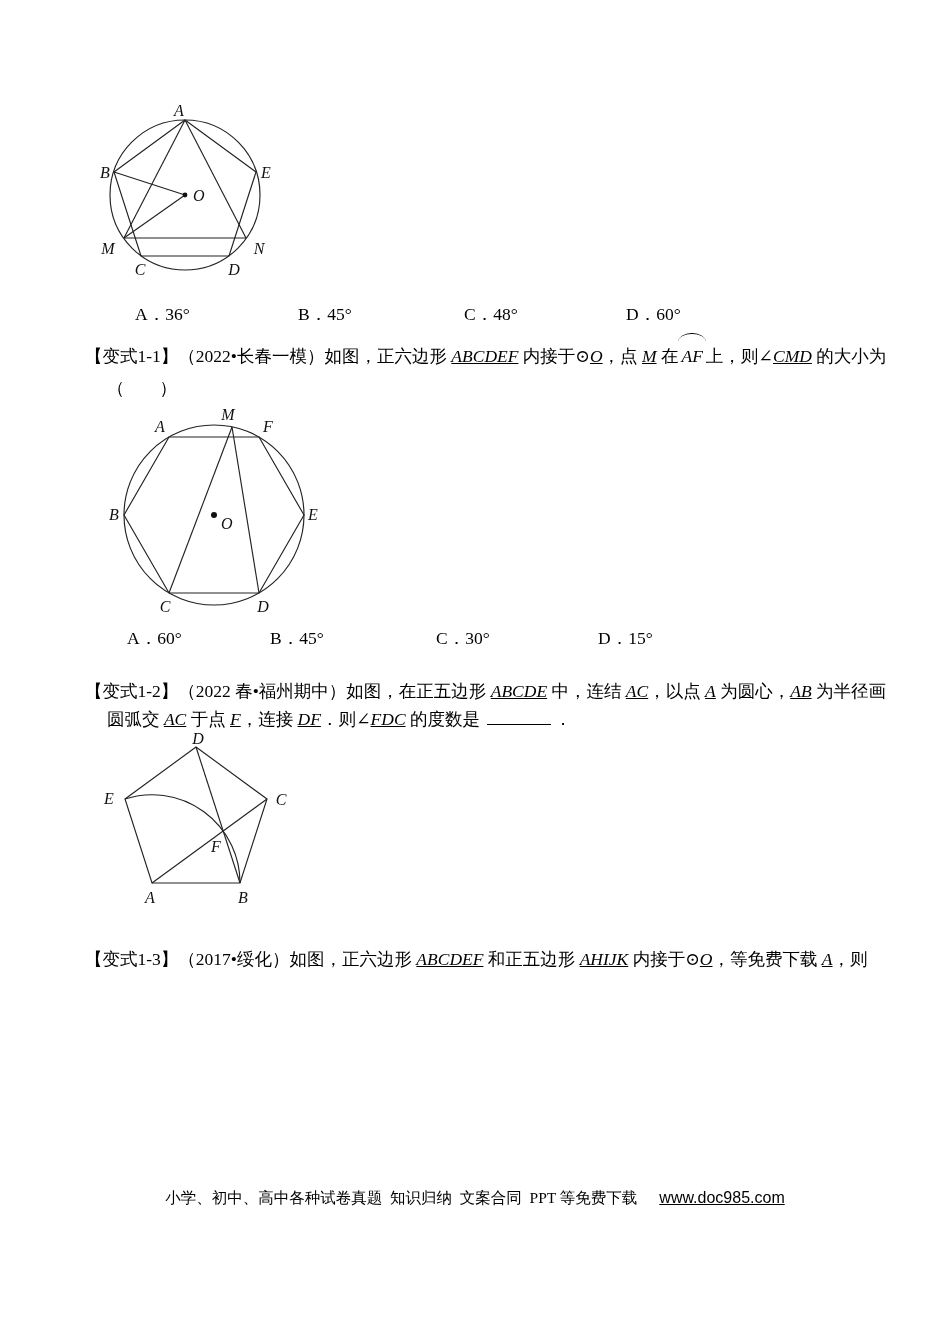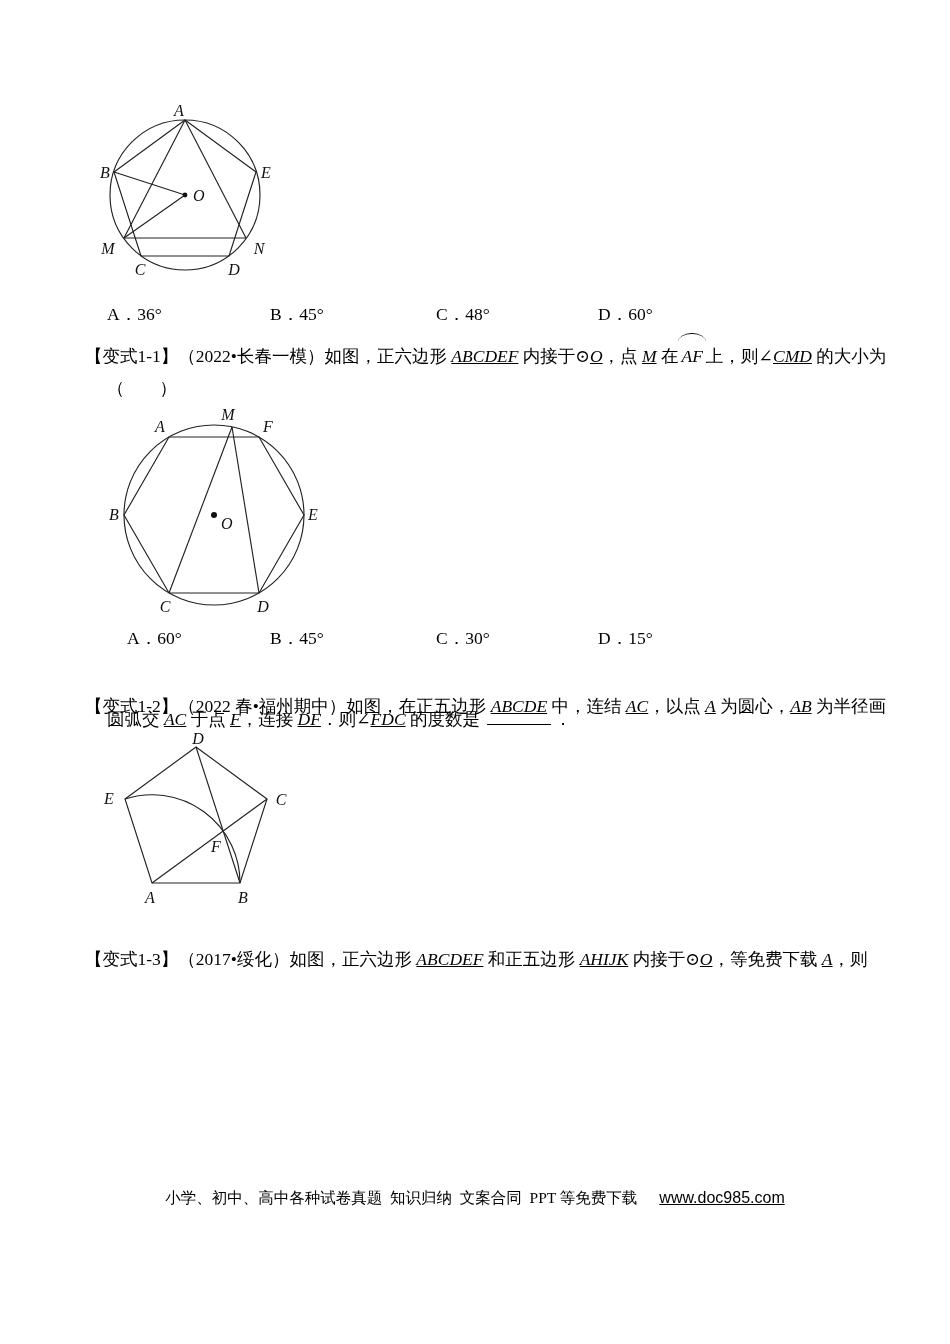--- a/index.html
+++ b/index.html
@@ -49,21 +49,21 @@
       <text class="flabel" x="10" y="75" text-anchor="middle">B</text>
       <text class="flabel" x="45" y="172" text-anchor="middle">C</text>
       <text class="flabel" x="139" y="172" text-anchor="middle">D</text>
       <text class="flabel" x="171" y="75" text-anchor="middle">E</text>
       <text class="flabel" x="13" y="151" text-anchor="middle">M</text>
       <text class="flabel" x="164" y="151" text-anchor="middle">N</text>
       <text class="flabel" x="98" y="98" text-anchor="start">O</text>
     </svg>
   </div>
 
-  <div class="opt-row" style="top:302px;">
+  <div class="opt-row" style="top:302px;margin-left:28px;">
     <span class="opt" style="left:0px;">A．36°</span>
     <span class="opt" style="left:163px;">B．45°</span>
     <span class="opt" style="left:329px;">C．48°</span>
     <span class="opt" style="left:491px;text-align:right;">D．60°</span>
   </div>
 
   <div class="qline" style="left:85px;top:344px;"><span class="seg-cn">【变式1-1】（2022•长春一模）如图，正六边形 </span><span class="seg-var">ABCDEF</span><span class="seg-cn"> 内接于⊙</span><span class="seg-var">O</span><span class="seg-cn">，点 </span><span class="seg-var">M</span><span class="seg-cn"> 在</span><span class="seg-hat">AF</span><span class="seg-cn">上，则∠</span><span class="seg-var">CMD</span><span class="seg-cn"> 的大小为</span></div>
   <div class="qline" style="left:107px;top:376px;">（　　）</div>
 
   <div class="figure" style="left:108px;top:406px;">
@@ -84,21 +84,21 @@
     </svg>
   </div>
 
   <div class="opt-row" style="top:626px;">
     <span class="opt" style="left:0px;margin-left:20px;">A．60°</span>
     <span class="opt" style="left:163px;">B．45°</span>
     <span class="opt" style="left:329px;">C．30°</span>
     <span class="opt" style="left:491px;">D．15°</span>
   </div>
 
-  <div class="qline" style="left:85px;top:694px;"><span class="seg-cn">【变式1-2】（2022 春•福州期中）如图，在正五边形 </span><span class="seg-var">ABCDE</span><span class="seg-cn"> 中，连结 </span><span class="seg-var">AC</span><span class="seg-cn">，以点 </span><span class="seg-var">A</span><span class="seg-cn"> 为圆心，</span><span class="seg-var">AB</span><span class="seg-cn"> 为半径画</span></div>
+  <div class="qline" style="left:85px;top:679px;"><span class="seg-cn">【变式1-2】（2022 春•福州期中）如图，在正五边形 </span><span class="seg-var">ABCDE</span><span class="seg-cn"> 中，连结 </span><span class="seg-var">AC</span><span class="seg-cn">，以点 </span><span class="seg-var">A</span><span class="seg-cn"> 为圆心，</span><span class="seg-var">AB</span><span class="seg-cn"> 为半径画</span></div>
   <div class="qline" style="left:107px;top:707px;"><span class="seg-cn">圆弧交 </span><span class="seg-var">AC</span><span class="seg-cn"> 于点 </span><span class="seg-var">F</span><span class="seg-cn">，连接 </span><span class="seg-var">DF</span><span class="seg-cn">．则∠</span><span class="seg-var">FDC</span><span class="seg-cn"> 的度数是 </span><span class="seg-blank"></span><span class="seg-cn">．</span></div>
 
   <div class="figure" style="left:98px;top:735px;">
     <svg width="210" height="185" viewBox="0 0 210 185">
       <polygon class="fstroke" points="98,12 169,64 142,148 54,148 27,64"></polygon>
       <line class="fstroke" x1="54" y1="148" x2="169" y2="64"></line>
       <line class="fstroke" x1="142" y1="148" x2="98" y2="12"></line>
       <path class="fstroke" d="M 27,64 A 88 88 0 0 1 142,148"></path>
       <text class="flabel" x="100" y="9" text-anchor="middle">D</text>
       <text class="flabel" x="11" y="69" text-anchor="middle">E</text>

